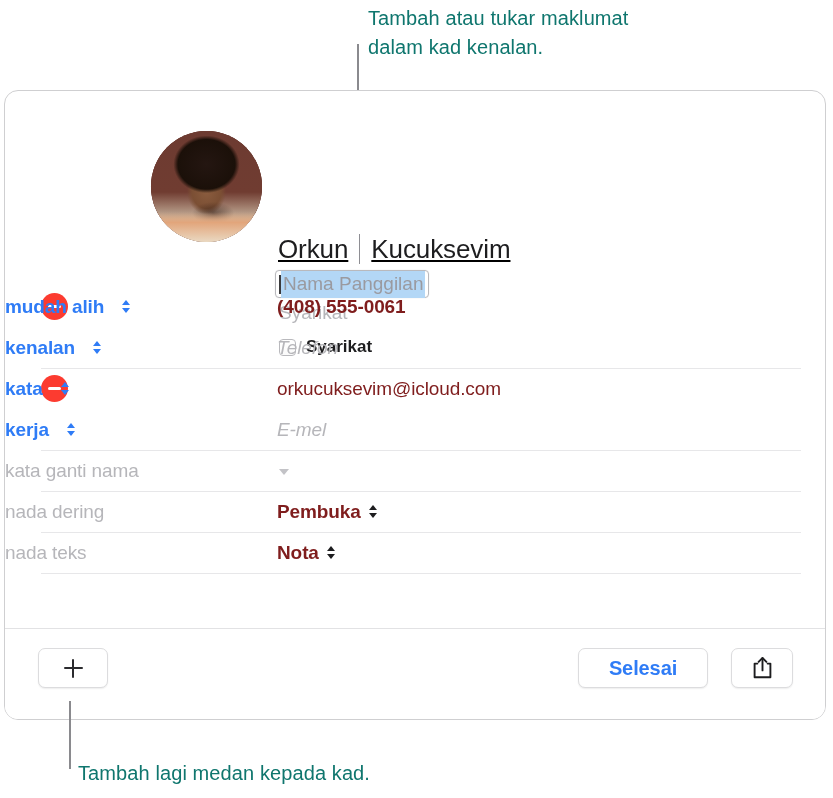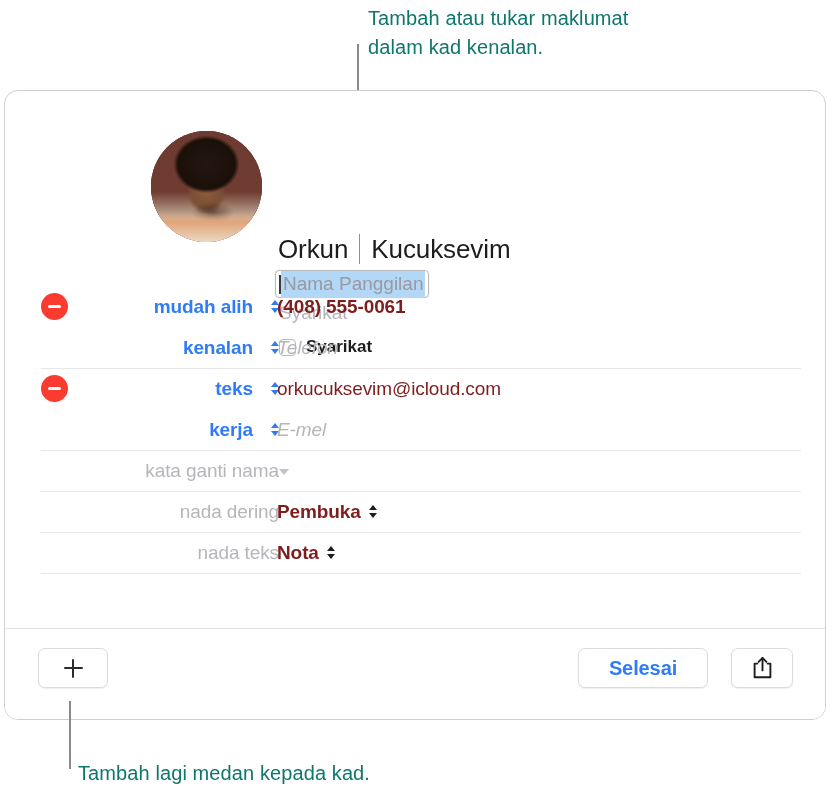--- a/index.html
+++ b/index.html
@@ -99,20 +99,21 @@
     height: 30px;
     background: linear-gradient(180deg, rgba(226,150,104,.0) 0%, #e2a57b 35%, #ead9c2 100%);
   }
   #card-header .name-line {
     position: absolute;
     left: 273px;
     top: 141px;
     display: flex;
     align-items: center;
     height: 34px;
+    text-decoration: underline;
   }
   .name-field {
     font-size: 26px;
     color: #1d1d1f;
     letter-spacing: -0.1px;
   }
   .name-sep {
     width: 1px;
     height: 30px;
     background: #8e8e93;
@@ -212,26 +213,25 @@
   }
   .remove-btn .bar {
     width: 13px;
     height: 3px;
     border-radius: 2px;
     background: #ffffff;
   }
 
   .label-cell {
     position: absolute;
-    left: 12px;
+    left: 0;
     width: 262px;
     text-align: right;
     display: flex;
     align-items: center;
-    justify-content: flex-end;
     gap: 16px;
     padding-right: 0;
     box-sizing: border-box;
   }
   .label-cell .lbl-text {
     font-size: 19px;
     letter-spacing: -0.1px;
   }
   .label-cell.blue .lbl-text { color: #2f7cf6; font-weight: 700; }
   .label-cell.gray .lbl-text { color: #b6b6ba; }
@@ -402,21 +402,21 @@
         <span class="val-text placeholder">Telefon</span>
       </span>
     </div>
 
     <div class="field-row">
       <span class="rule"></span>
       <span class="remove-btn">
         <span class="bar"></span>
       </span>
       <span class="label-cell blue">
-        <span class="lbl-text">teks</span>
+        <span class="lbl-text">kata</span>
         <span class="updown blue">
           <i class="tri up"></i>
             <i class="tri down"></i>
         </span>
       </span>
       <span class="value-cell">
         <span class="val-text">orkucuksevim@icloud.com</span>
       </span>
     </div>
 

